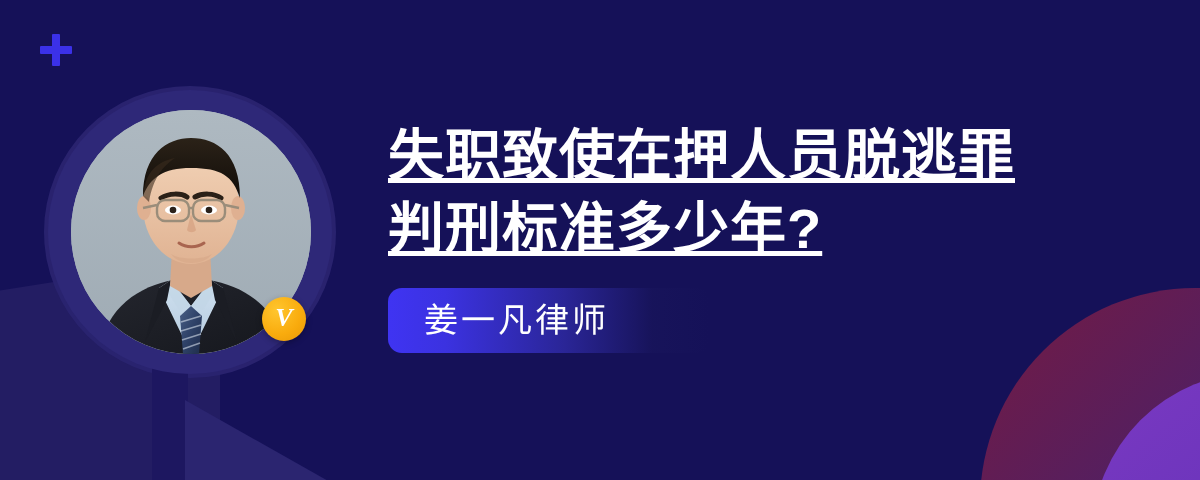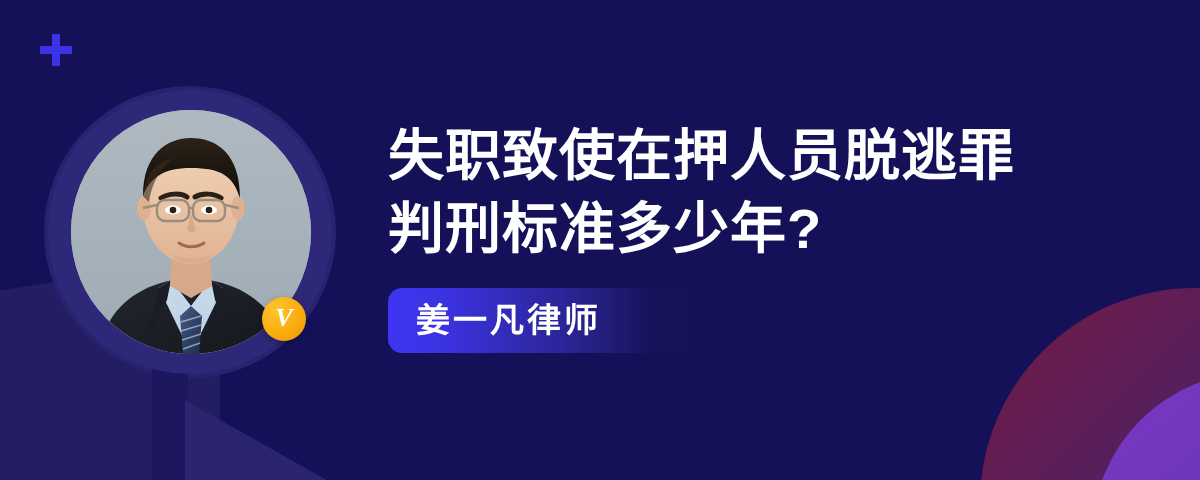--- a/index.html
+++ b/index.html
@@ -165,38 +165,40 @@
     width: 760px;
   }
   .headline {
     margin: 0;
     color: #ffffff;
     font-size: 56px;
     font-weight: bold;
     line-height: 1.30;
     letter-spacing: 1px;
     white-space: pre-line;
+    text-decoration: underline;
   }
   .name-chip {
     position: relative;
     margin-top: 22px;
     display: inline-block;
     min-width: 322px;
     padding: 15px 28px 16px 28px;
     border-radius: 14px;
     background: linear-gradient(90deg, #3f34f2 0%, #3b32e0 18%, #2a2596 55%, rgba(27,24,95,0.35) 82%, rgba(21,17,88,0) 100%);
     box-sizing: border-box;
   }
   .name-chip-text {
     color: #ffffff;
     font-size: 34px;
-    font-weight: bold;
+    font-weight: normal;
     letter-spacing: 3px;
     line-height: 1;
     white-space: nowrap;
+    margin-left: 8px;
   }
 </style>
 </head>
 <body>
 
 <div class="banner">
 
   <div class="bg-layer">
     <div class="deco-slab-left"></div>
     <div class="deco-halo"></div>

